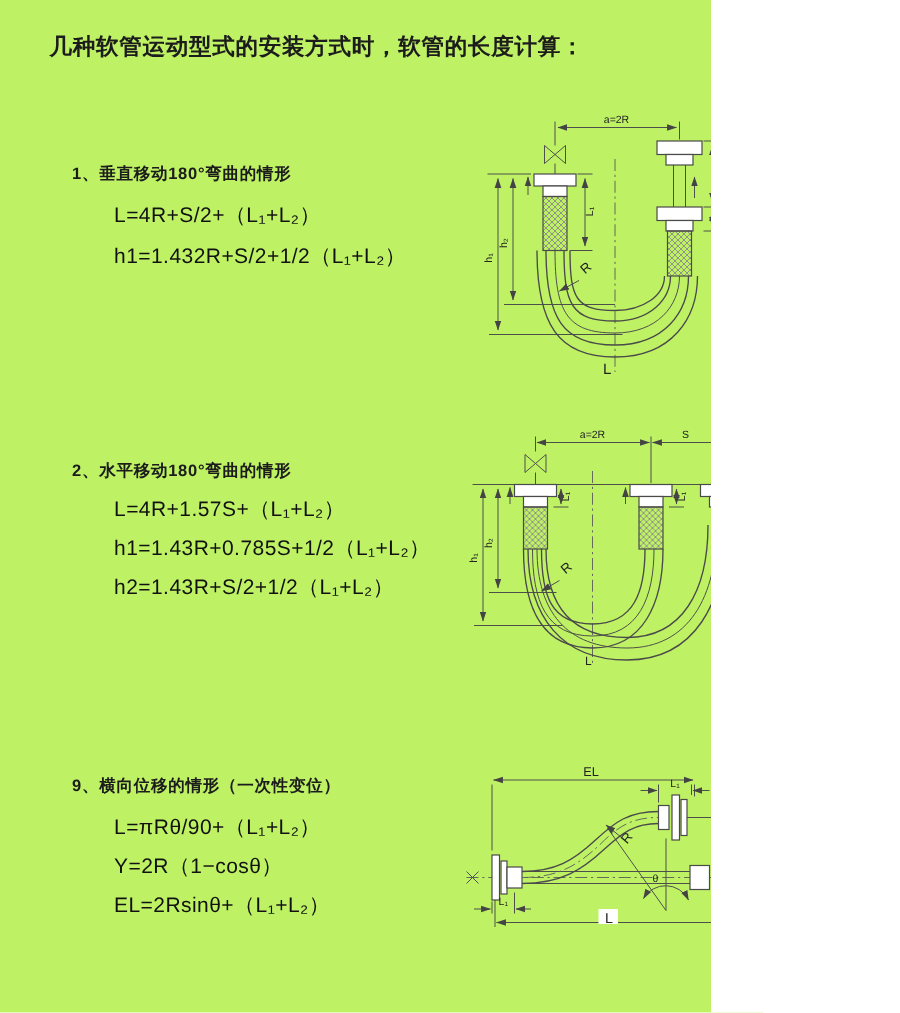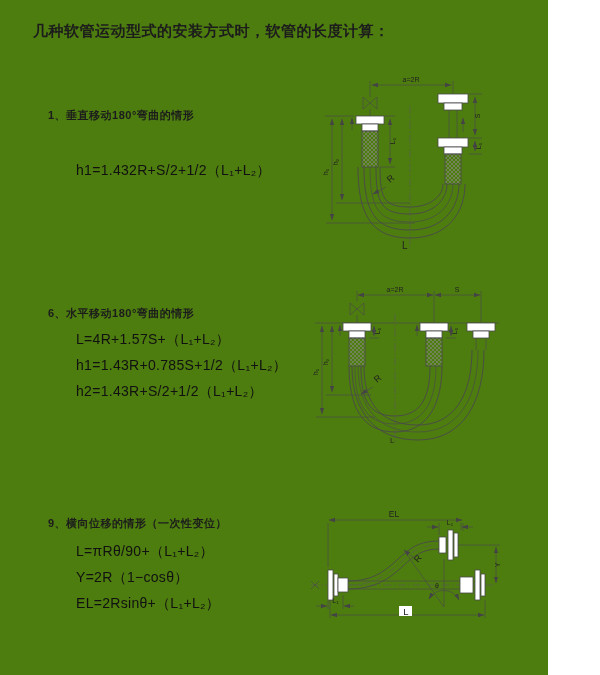--- a/index.html
+++ b/index.html
@@ -1,17 +1,17 @@
 <!DOCTYPE html>
 <html><head>
 <meta charset="utf-8">
 <style>
   html,body{margin:0;padding:0;background:#ffffff;}
   #page{
-    position:relative;width:548px;height:675px;background:#4d7c0f;
+    position:relative;width:474px;height:675px;background:#bef264;
     font-family:"Liberation Sans","DejaVu Sans",sans-serif;color:#1c1c1c;overflow:hidden;
   }
   .title{position:absolute;left:33px;top:22px;font-size:15px;font-weight:bold;letter-spacing:0.5px;}
   .heading{position:absolute;font-size:11px;font-weight:bold;letter-spacing:0.5px;}
   .formula{position:absolute;left:76px;font-size:14px;letter-spacing:0.3px;color:#111;}
   svg{position:absolute;overflow:visible;}
   svg text{font-family:"Liberation Sans","DejaVu Sans",sans-serif;fill:#222;}
   .thin{stroke:#4a4a4a;stroke-width:0.65;fill:none;}
   .wall{stroke:#4a4a4a;stroke-width:0.9;fill:none;}
   .dim{stroke:#4a4a4a;stroke-width:0.65;fill:none;}
@@ -32,20 +32,21 @@
       </pattern>
       <marker id="arw" viewBox="0 0 10 10" refX="9" refY="5" markerWidth="7" markerHeight="7" orient="auto-start-reverse" markerUnits="userSpaceOnUse">
         <path d="M0 1.8 L9.5 5 L0 8.2 z" fill="#444"></path>
       </marker>
     </defs>
   </svg>
 
   <div class="title">几种软管运动型式的安装方式时，软管的长度计算：</div>
 
   <div class="heading" style="left:48px;top:108px">1、垂直移动180°弯曲的情形</div>
+  <div class="formula" style="top:135px">L=4R+S/2+（L₁+L₂）</div>
   <div class="formula" style="top:162px">h1=1.432R+S/2+1/2（L₁+L₂）</div>
 
   <svg style="left:310px;top:70px" width="280" height="190" viewBox="0 0 280 190">
 
     <line class="cl" x1="100" y1="36" x2="100" y2="178"></line>
 
     <g>
       <line class="dim" x1="60" y1="27" x2="60" y2="11"></line>
       <line class="dim" x1="143" y1="23" x2="143" y2="11"></line>
       <line class="dim" x1="62" y1="15" x2="141" y2="15" marker-start="url(#arw)" marker-end="url(#arw)"></line>
@@ -116,21 +117,21 @@
       <path class="wall" d="M 70 97 C 70 129, 74 137, 100 137 C 119 137, 133 127, 133 114"></path>
     </g>
 
     <g>
       <line class="dim" x1="76" y1="117" x2="63" y2="124" marker-end="url(#arw)"></line>
       <text font-size="9" transform="rotate(-40 80 113)" x="80" y="113">R</text>
     </g>
     <text font-size="10" x="92" y="179">L</text>
   </svg>
 
-  <div class="heading" style="left:48px;top:306px">6、水平移动180°弯曲的情形</div>
+  <div class="heading" style="left:48px;top:306px">2、水平移动180°弯曲的情形</div>
   <div class="formula" style="top:331px">L=4R+1.57S+（L₁+L₂）</div>
   <div class="formula" style="top:357px">h1=1.43R+0.785S+1/2（L₁+L₂）</div>
   <div class="formula" style="top:383px">h2=1.43R+S/2+1/2（L₁+L₂）</div>
 
   <svg style="left:305px;top:282px" width="295" height="180" viewBox="0 0 295 180">
     <line class="cl" x1="90" y1="32" x2="90" y2="162"></line>
     <line class="thin" x1="10" y1="41" x2="194" y2="41"></line>
 
     <g>
       <line class="dim" x1="52" y1="19" x2="52" y2="9"></line>

